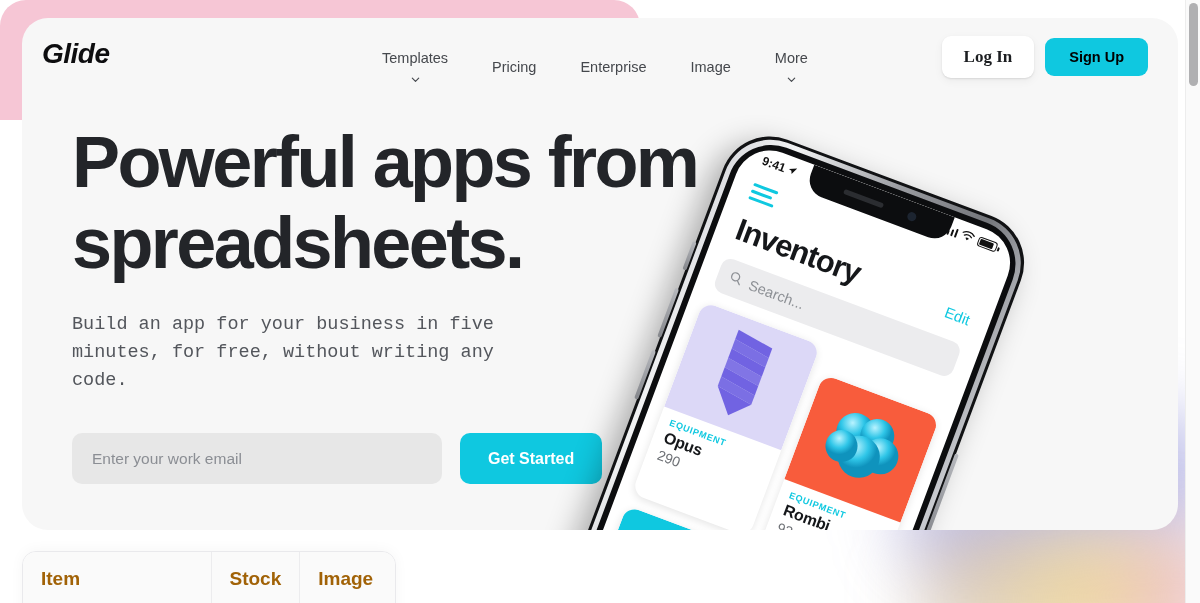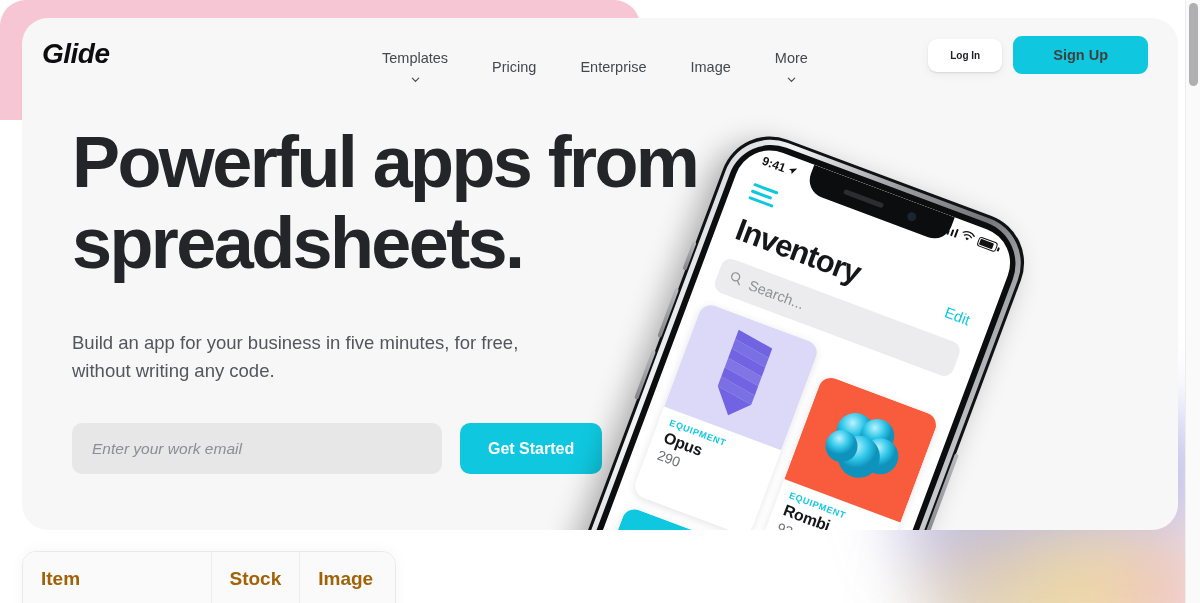--- a/index.html
+++ b/index.html
@@ -70,51 +70,52 @@
   .chev {
     width: 11px; height: 11px; display: inline-block; position: relative; top: 1px;
   }
   .chev svg { display: block; }
   .nav-actions {
     position: absolute; right: 30px; top: 18px;
     display: flex; align-items: center; gap: 11px;
   }
   .btn-login {
     background: #ffffff; color: #1c1e21;
-    font-size: 10px; font-weight: 600;
+    font-size: 17px; font-weight: 600;
     padding: 11px 22px; border: none; border-radius: 9px;
     box-shadow: 0 1px 2px rgba(0,0,0,.10), 0 3px 10px rgba(0,0,0,.05);
-    cursor: pointer; font-family: Liberation Sans, sans-serif;
+    cursor: pointer; font-family: Liberation Serif, serif;
   }
   .btn-signup {
-    background: #0fc8e0; color: #404040;
+    background: #0fc8e0; color: #000000;
     font-size: 14.5px; font-weight: 700;
-    padding: 11px 40px; border: none; border-radius: 9px;
+    padding: 11px 24px; border: none; border-radius: 9px;
     cursor: pointer; font-family: inherit; text-align: center;
   }
 
   
   .hero-copy { position: absolute; left: 50px; top: 104px; width: 740px; }
   .headline {
     font-size: 72px; line-height: 81px; font-weight: 700;
     letter-spacing: -2.6px; color: #232529;
   }
   .subhead {
-    margin-top: 45px;
+    margin-top: 27px;
     font-size: 18.5px; line-height: 28px; color: #53565c;
     max-width: 460px;
+    font-family: Liberation Mono, monospace;
   }
   .cta-row {
     margin-top: 38px; display: flex; align-items: center; gap: 18px;
   }
   .email-input {
     width: 370px; height: 51px;
     background: #e7e7e7; border: none; border-radius: 10px;
     padding: 0 20px; font-size: 15.5px; color: #2a2c30;
-    font-family: inherit; outline: none; font-style: italic;
+    font-family: inherit; outline: none;
   }
   .email-input::placeholder { color: #8b8e94; }
   .btn-start {
     height: 51px; padding: 0 28px;
     background: #0fc8e0; color: #fff;
     font-size: 16px; font-weight: 700; border: none; border-radius: 10px;
     cursor: pointer; font-family: inherit;
   }
 
   

